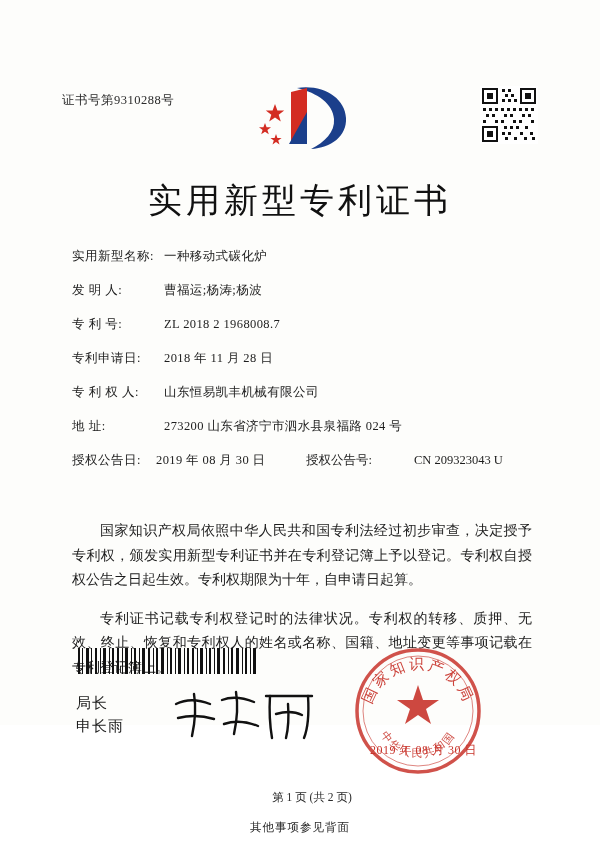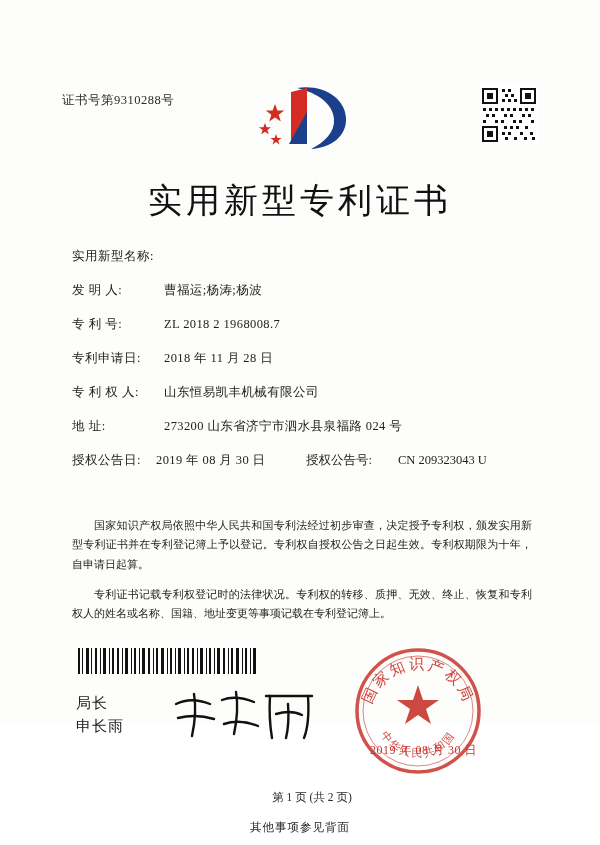--- a/index.html
+++ b/index.html
@@ -78,28 +78,28 @@
     flex: 0 0 92px;
     letter-spacing: 0.5px;
   }
   .field-value {
     flex: 1 1 auto;
     letter-spacing: 0.4px;
   }
   .field-row.two-col .field-label { width: 84px; flex: 0 0 84px; }
   .field-row.two-col .field-value { flex: 0 0 150px; }
   .field-row.two-col .field-label2 { flex: 0 0 92px; }
-  .field-row.two-col .field-value2 { flex: 1 1 auto; }
+  .field-row.two-col .field-value2 { flex: 1 1 auto; margin-left: 16px; }
   
   .paras {
     position: absolute;
     left: 72px;
     top: 505px;
     width: 460px;
-    font-size: 11px;
+    font-size: 14px;
     line-height: 1.75;
     color: #1d1d1d;
     text-align: justify;
   }
   .para { text-indent: 2em; margin-bottom: 2px; }
   
   .barcode {
     position: absolute;
     left: 78px;
     top: 648px;
@@ -236,20 +236,21 @@
           <rect x="52" y="51" width="3" height="3"></rect>
       </g>
     </svg>
   </div>
 
   <div class="title">实用新型专利证书</div>
 
   <div class="fields">
     <div class="field-row">
       <span class="field-label">实用新型名称:</span>
+      <span class="field-value">一种移动式碳化炉</span>
     </div>
     <div class="field-row">
       <span class="field-label">发 明 人:</span>
       <span class="field-value">曹福运;杨涛;杨波</span>
     </div>
     <div class="field-row">
       <span class="field-label">专 利 号:</span>
       <span class="field-value">ZL 2018 2 1968008.7</span>
     </div>
     <div class="field-row">

